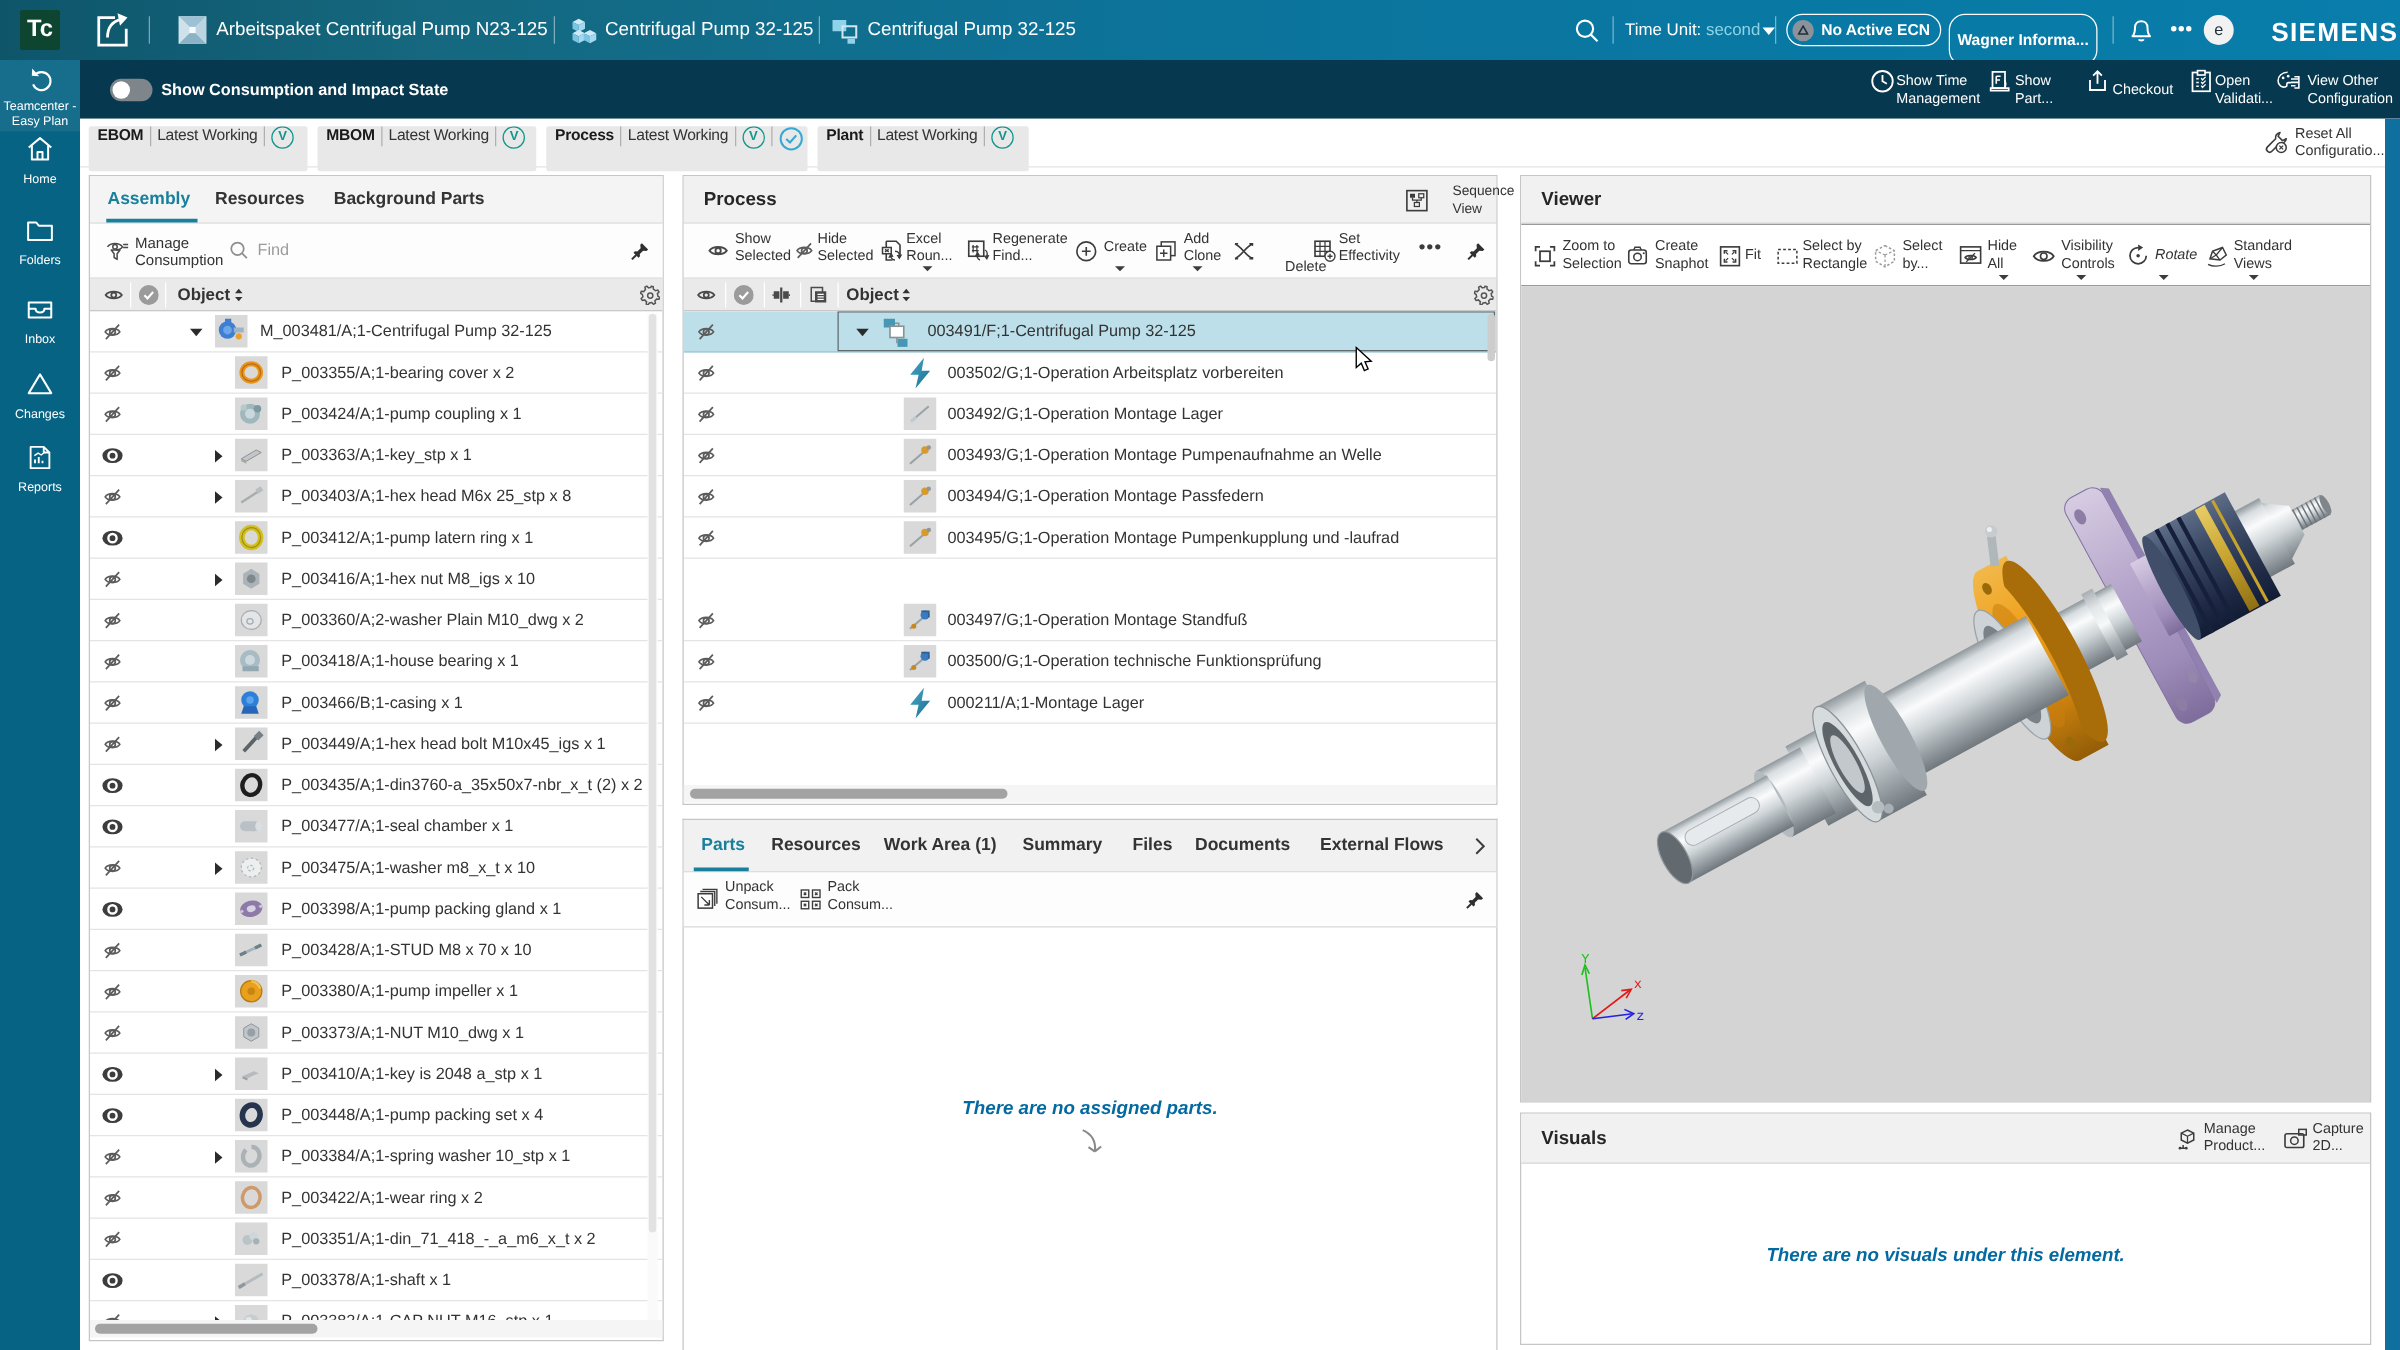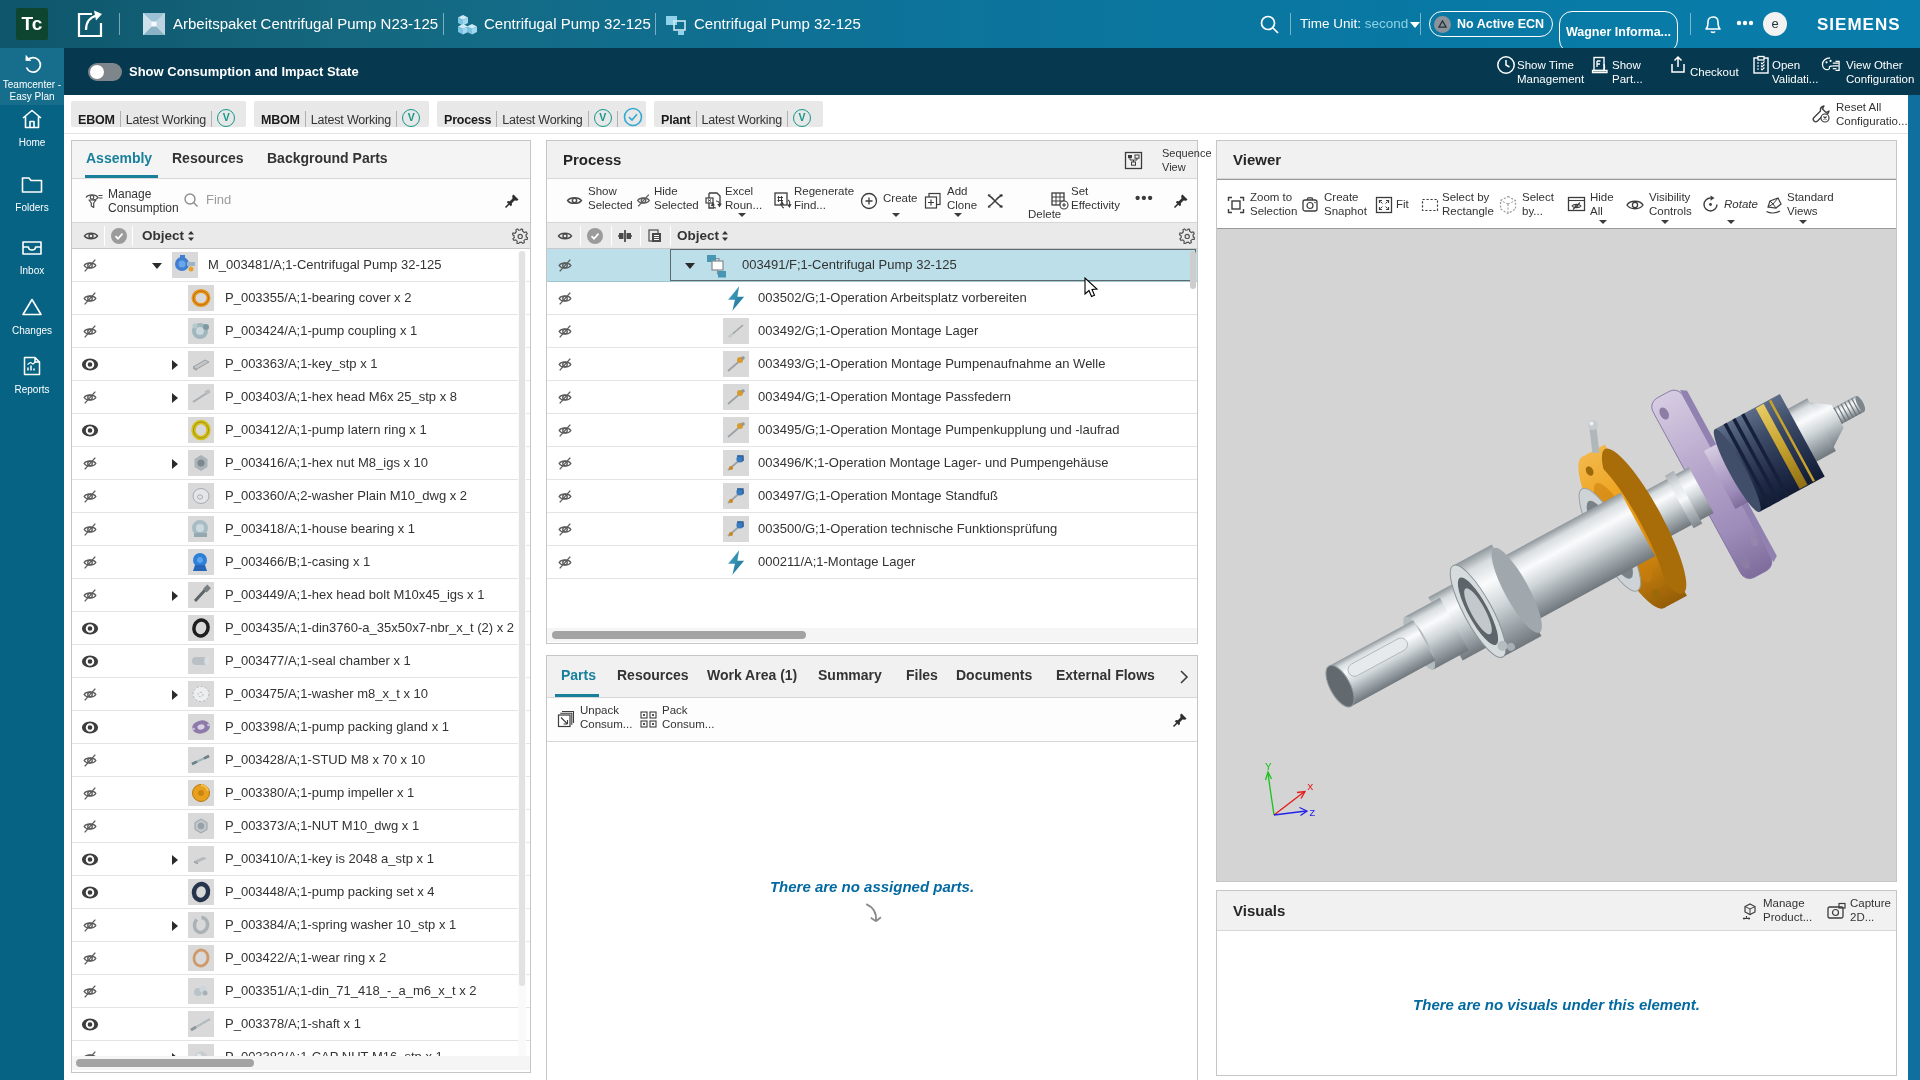--- a/index.html
+++ b/index.html
@@ -16,22 +16,22 @@
   
   #rail { left:0; top:48px; width:64px; height:1032px;
     background:#066384; }
   .rail-item { position:absolute; left:0; width:64px; text-align:center; color:#fff; }
   .rail-item .lbl { font-size:10px; line-height:12px; margin-top:2px; }
   
   #bar2 { left:64px; top:48px; width:1856px; height:47px; background:#06384f; }
   .b2lbl { color:#fff; font-size:11.5px; line-height:13.5px; white-space:nowrap; }
   
   #cfgbar { left:64px; top:95px; width:1856px; height:39px; background:#fff; border-bottom:1px solid #e4e4e4;}
-  .chip { position:absolute; top:6px; height:26px; background:#e8e8e8; border-radius:2px;
-    display:flex; align-items:flex-end; font-size:12.5px; letter-spacing:-0.2px; color:#333; white-space:nowrap; overflow:hidden; }
+  .chip { position:absolute; top:6px; height:36px; background:#e8e8e8; border-radius:2px;
+    display:flex; align-items:flex-start; font-size:12.5px; letter-spacing:-0.2px; color:#333; white-space:nowrap; overflow:hidden; }
   .chip b { color:#1a1a1a; }
   .chip .csep { width:1px; height:16px; background:#b0b0b0; margin:0 5px; flex:none; }
   .vcirc { width:18px; height:18px; border:1.6px solid #12988a; border-radius:50%; flex:none;
     color:#12988a; font-size:10.5px; font-weight:bold; text-align:center; line-height:15px; }
   
   .panel { position:absolute; background:#fff; border:1px solid #c6c6c6; }
   .phead { position:absolute; left:0; top:0; width:100%; height:38px; background:#f1f1f1;
     border-bottom:1px solid #d7d7d7; }
   .ptitle { font-size:15px; font-weight:bold; color:#262626; line-height:38px; padding-left:16px; }
   .ptoolbar { position:absolute; left:0; width:100%; background:#fdfdfd; border-bottom:1px solid #d7d7d7; }
@@ -163,21 +163,21 @@
   <svg class="abs" style="left:1702px;top:13px;" width="22" height="22" viewBox="0 0 22 22">
     <path d="M4 16 C6 14 6 11 6 9 C6 6 8 4 11 4 C14 4 16 6 16 9 C16 11 16 14 18 16 Z" fill="none" stroke="#fff" stroke-width="1.6" stroke-linejoin="round"></path>
     <path d="M9 18.5 C9.5 19.6 12.5 19.6 13 18.5" fill="none" stroke="#fff" stroke-width="1.6"></path>
   </svg>
   <svg class="abs" style="left:1736px;top:20px;" width="18" height="6" viewBox="0 0 18 6">
       <circle cx="3" cy="3" r="2.2" fill="#fff"></circle>
       <circle cx="9" cy="3" r="2.2" fill="#fff"></circle>
       <circle cx="15" cy="3" r="2.2" fill="#fff"></circle>
     </svg>
   <div class="abs" style="left:1763px;top:12px;width:24px;height:24px;border-radius:50%;background:#f2f2f2;color:#20323c;font-size:13px;text-align:center;line-height:24px;">e</div>
-  <div class="abs" style="left:1817px;top:15px;color:#fff;font-size:17px;font-weight:bold;letter-spacing:1px;">SIEMENS</div>
+  <div class="abs" style="left:1817px;top:15px;color:#fff;font-size:21px;font-weight:bold;letter-spacing:1px;">SIEMENS</div>
 </div>
 <div id="rail" class="abs">
   <div class="rail-item" style="top:0;height:57px;background:rgba(255,255,255,0.07);">
     <svg style="margin-top:6px;" width="22" height="22" viewBox="0 0 22 22">
       <path d="M6.5 6.5 A 7.2 7.2 0 1 1 5.5 13.5" fill="none" stroke="#fff" stroke-width="1.7"></path>
       <path d="M10.5 6.8 L4.6 6.8 L4.6 1 Z" fill="#fff" transform="rotate(3 7.5 4)"></path>
     </svg>
     <div class="lbl" style="margin-top:-1px;">Teamcenter -<br>Easy Plan</div>
   </div>
   <div class="rail-item" style="top:59px;">
@@ -781,32 +781,20 @@
   <div class="row" style="top:165px;">
         <svg class="abs" style="left:9px;top:8px;" width="18" height="17" viewBox="0 0 16 16">
           <use href="#d-eye-off"></use>
         </svg>
         <div class="thumb" style="left:176px;"><svg width="26" height="26" viewBox="0 0 26 26">
             <line x1="5" y1="20" x2="19" y2="8" stroke="#9aa2a7" stroke-width="1.8"></line>
             <circle cx="17" cy="9" r="3" fill="#d79a2b"></circle>
             <circle cx="20" cy="7" r="1.8" fill="#8f979c"></circle>
           </svg></div>
         <span class="rtxt" style="left:211px;">003495/G;1-Operation Montage Pumpenkupplung und -laufrad</span>
-      </div>
-  <div class="row" style="top:198px;">
-        <svg class="abs" style="left:9px;top:8px;" width="18" height="17" viewBox="0 0 16 16">
-          <use href="#d-eye-off"></use>
-        </svg>
-        <div class="thumb" style="left:176px;"><svg width="26" height="26" viewBox="0 0 26 26">
-            <line x1="5" y1="20" x2="18" y2="9" stroke="#9aa2a7" stroke-width="1.8"></line>
-            <circle cx="17" cy="9" r="3.6" fill="#3a7bc0"></circle>
-            <path d="M14 6 L20 6 L20 11" fill="none" stroke="#2c5f96" stroke-width="1.4"></path>
-            <circle cx="8" cy="18" r="2" fill="#c8881f"></circle>
-          </svg></div>
-        <span class="rtxt" style="left:211px;">003496/K;1-Operation Montage Lager- und Pumpengehäuse</span>
       </div>
   <div class="row" style="top:231px;">
         <svg class="abs" style="left:9px;top:8px;" width="18" height="17" viewBox="0 0 16 16">
           <use href="#d-eye-off"></use>
         </svg>
         <div class="thumb" style="left:176px;"><svg width="26" height="26" viewBox="0 0 26 26">
             <line x1="5" y1="20" x2="18" y2="9" stroke="#9aa2a7" stroke-width="1.8"></line>
             <circle cx="17" cy="9" r="3.6" fill="#3a7bc0"></circle>
             <path d="M14 6 L20 6 L20 11" fill="none" stroke="#2c5f96" stroke-width="1.4"></path>
             <circle cx="8" cy="18" r="2" fill="#c8881f"></circle>

